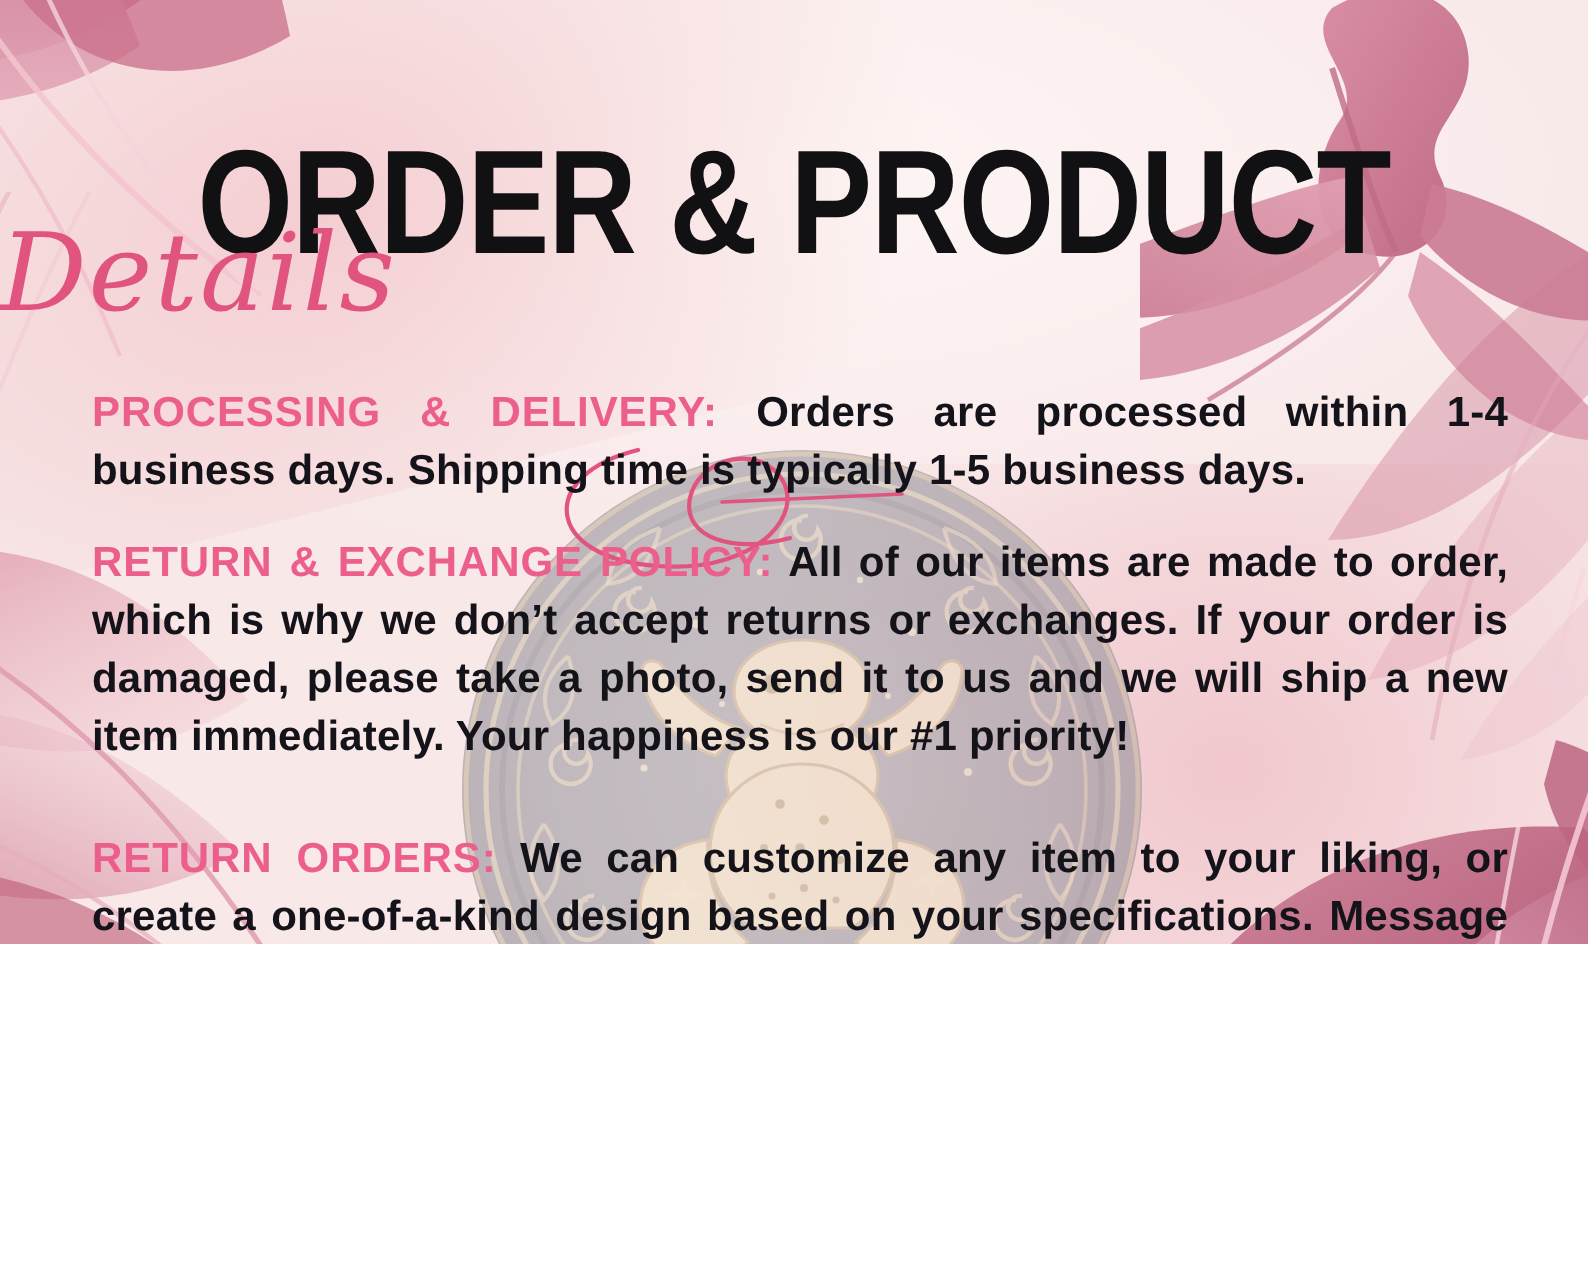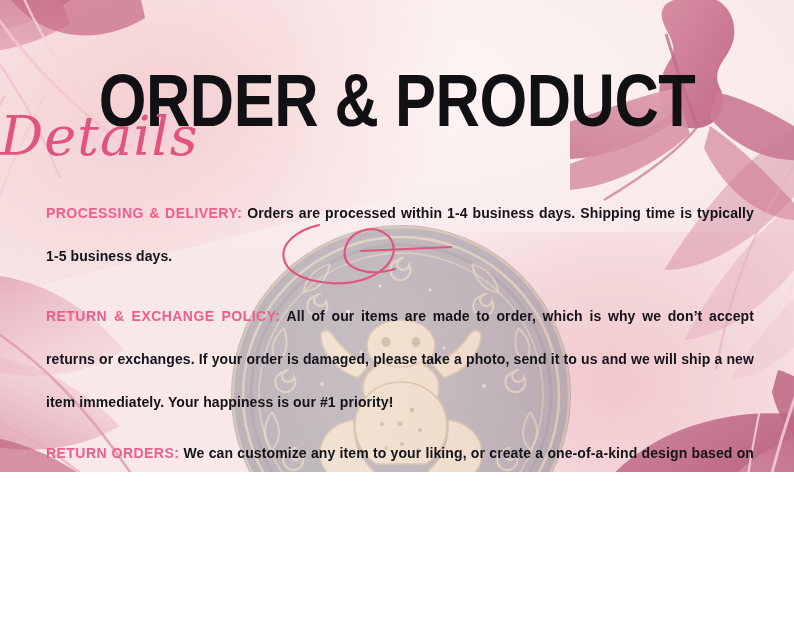--- a/index.html
+++ b/index.html
@@ -103,29 +103,29 @@
 
   .body-block {
     position: absolute;
     left: 46px;
     right: 40px;
     top: 192px;
   }
 
   .para {
     color: #14131a;
-    font-size: 14px;
-    line-height: 43px;
+    font-size: 21px;
+    line-height: 29px;
     font-weight: 700;
     text-align: justify;
     margin: 0 0 17px 0;
     letter-spacing: 0.1px;
   }
   .para:last-child { margin-bottom: 0; }
-  .para.p2 { margin-bottom: 8px; }
+  .para.p2 { margin-bottom: 32px; }
 
   .lead {
     color: #ec5f8c;
     font-weight: 700;
     letter-spacing: 0.45px;
   }
 </style>
 </head>
 <body>
 

